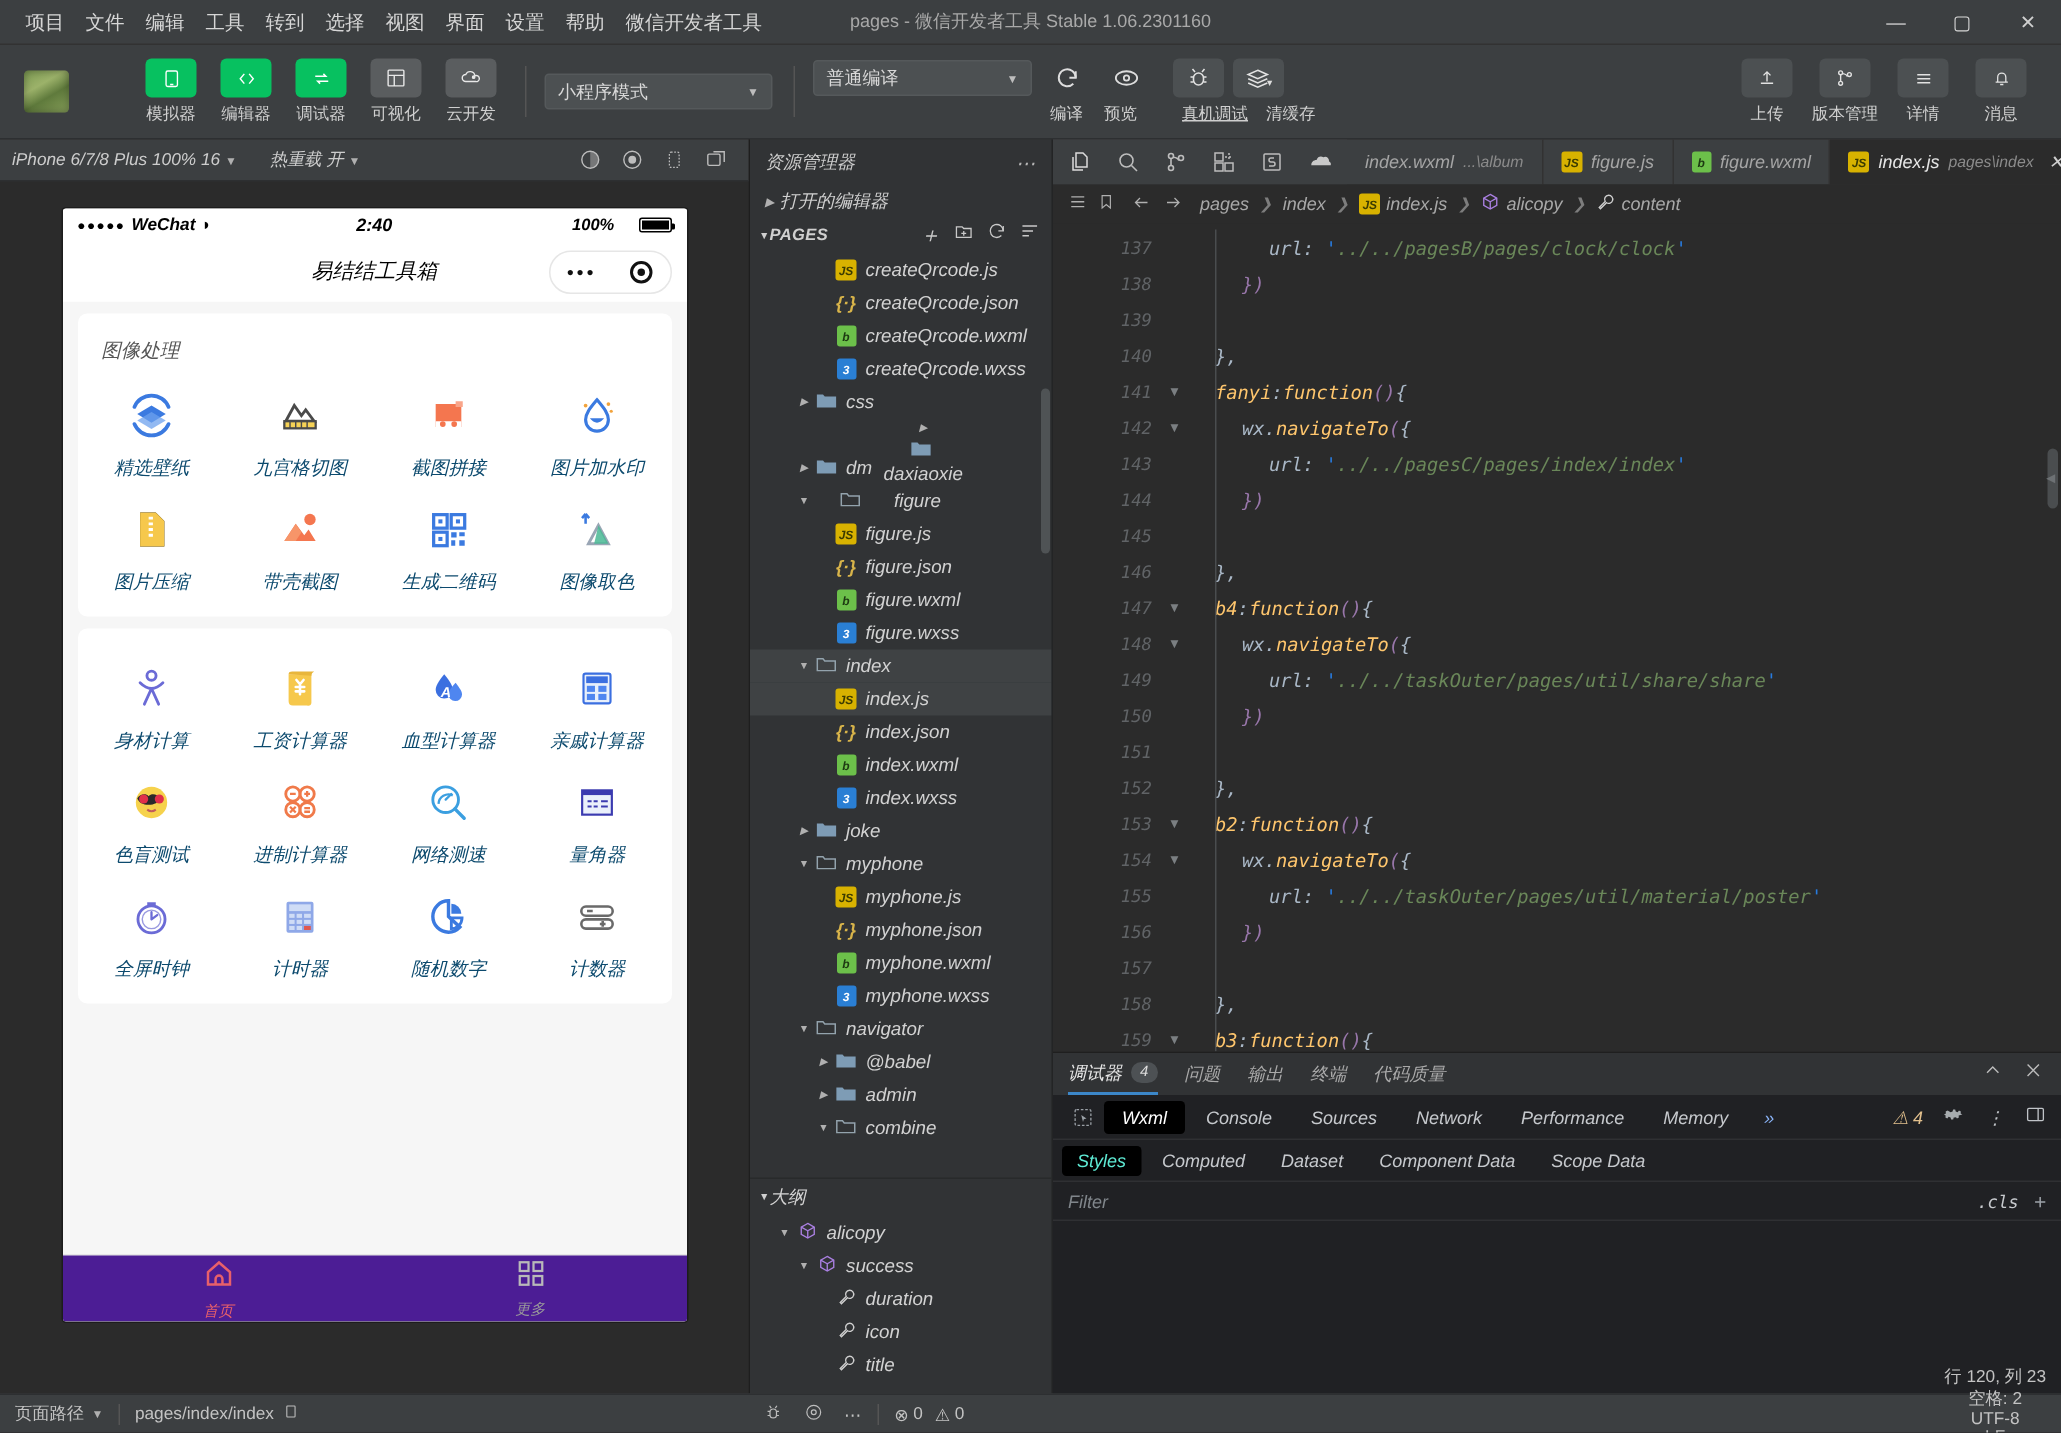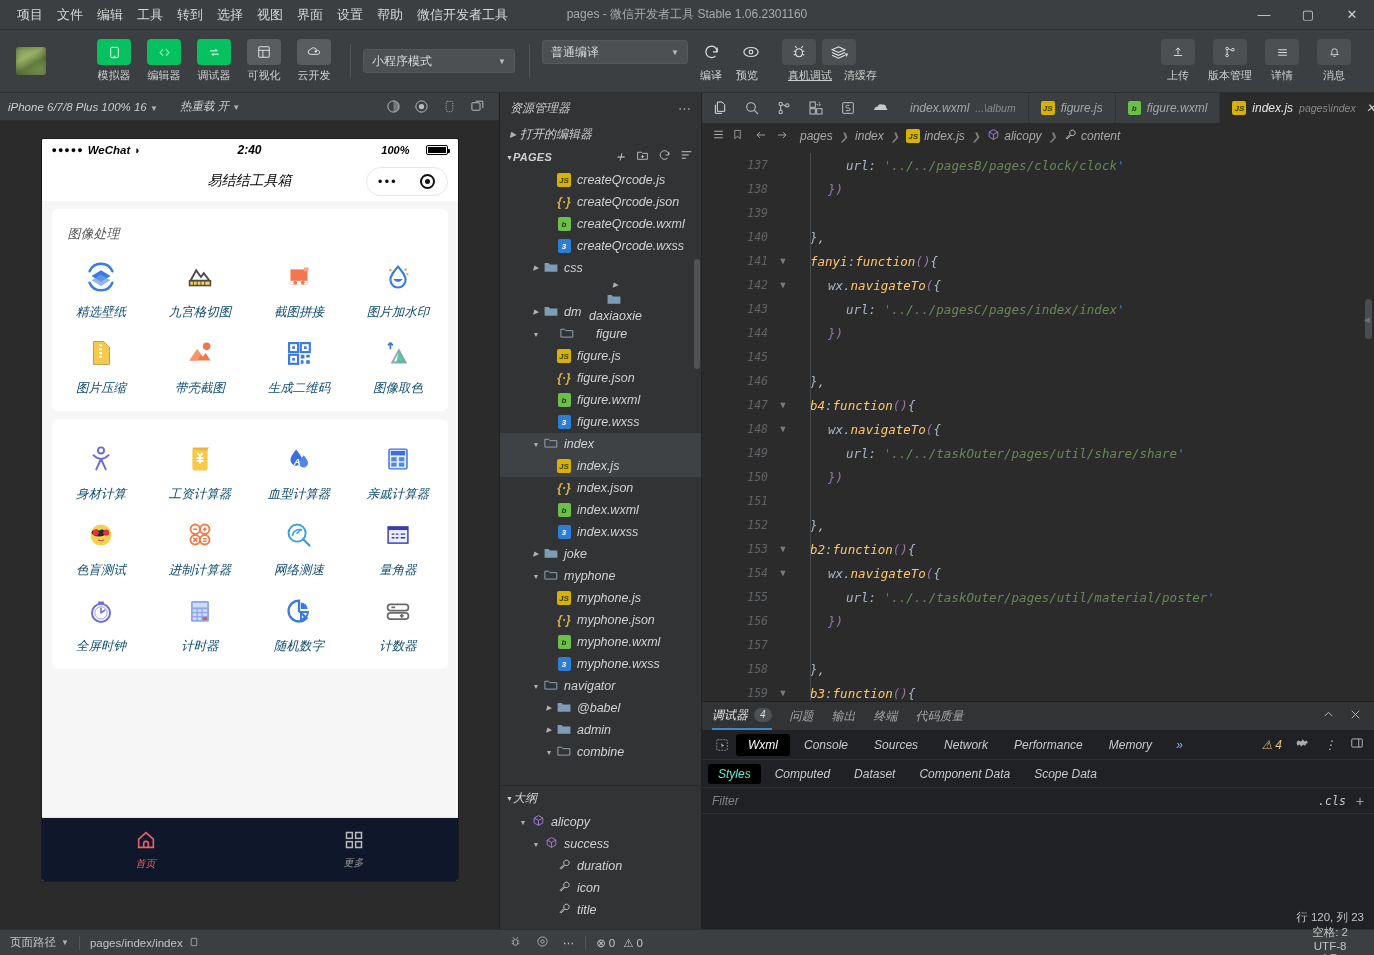--- a/index.html
+++ b/index.html
@@ -101,21 +101,21 @@
   .capsule .tgt { width:15px;height:15px;border:2px solid #111;border-radius:50%; position:relative;}
   .capsule .tgt::after{content:"";position:absolute;left:3px;top:3px;width:5px;height:5px;background:#111;border-radius:50%;}
 
   .sim-body { flex:1; background:#f6f6f6; overflow:hidden; display:flex; flex-direction:column;}
   .card { background:#fff; margin: 8px 10px 0 10px; border-radius:6px; padding: 12px 0 14px 0;}
   .card h3 { font-size:13px; color:#555; font-weight:400; padding: 4px 0 6px 16px; }
   .grid { display:grid; grid-template-columns: repeat(4, 1fr); row-gap: 12px; padding-top: 8px;}
   .cell { display:flex; flex-direction:column; align-items:center; gap:7px; }
   .cell .cl { font-size:12.5px; color:#0c4a6e; }
   .ico { width: 40px; height: 40px; display:flex; align-items:center; justify-content:center;}
-  .tabbar { height: 64px; border-top:1px solid #e6e6e6; background:#0f172a; display:flex;text-align:right; }
+  .tabbar { height: 45px; border-top:1px solid #e6e6e6; background:#4c1d95; display:flex;text-align:right; }
   .tab { flex:1; display:flex; flex-direction:column; align-items:center; justify-content:center; gap:2px;}
   .tab .tl { font-size:10px; }
   .tab.active .tl { color:#e8606a; }
   .tab .tl { color:#9a9a9a; }
 
   
   .explorer { width: 202px; flex: 0 0 202px; background:#313335; display:flex; flex-direction:column; border-right:1px solid #232425; min-height:0;}
   .exp-head { height: 30px; display:flex; align-items:center; padding: 0 10px; justify-content: center; }
   .exp-head .t { font-size:12px; color:#cdcdcd; }
   .exp-head .dots3 { margin-left:auto; color:#b5b5b5; font-size:13px; letter-spacing:1px;}

